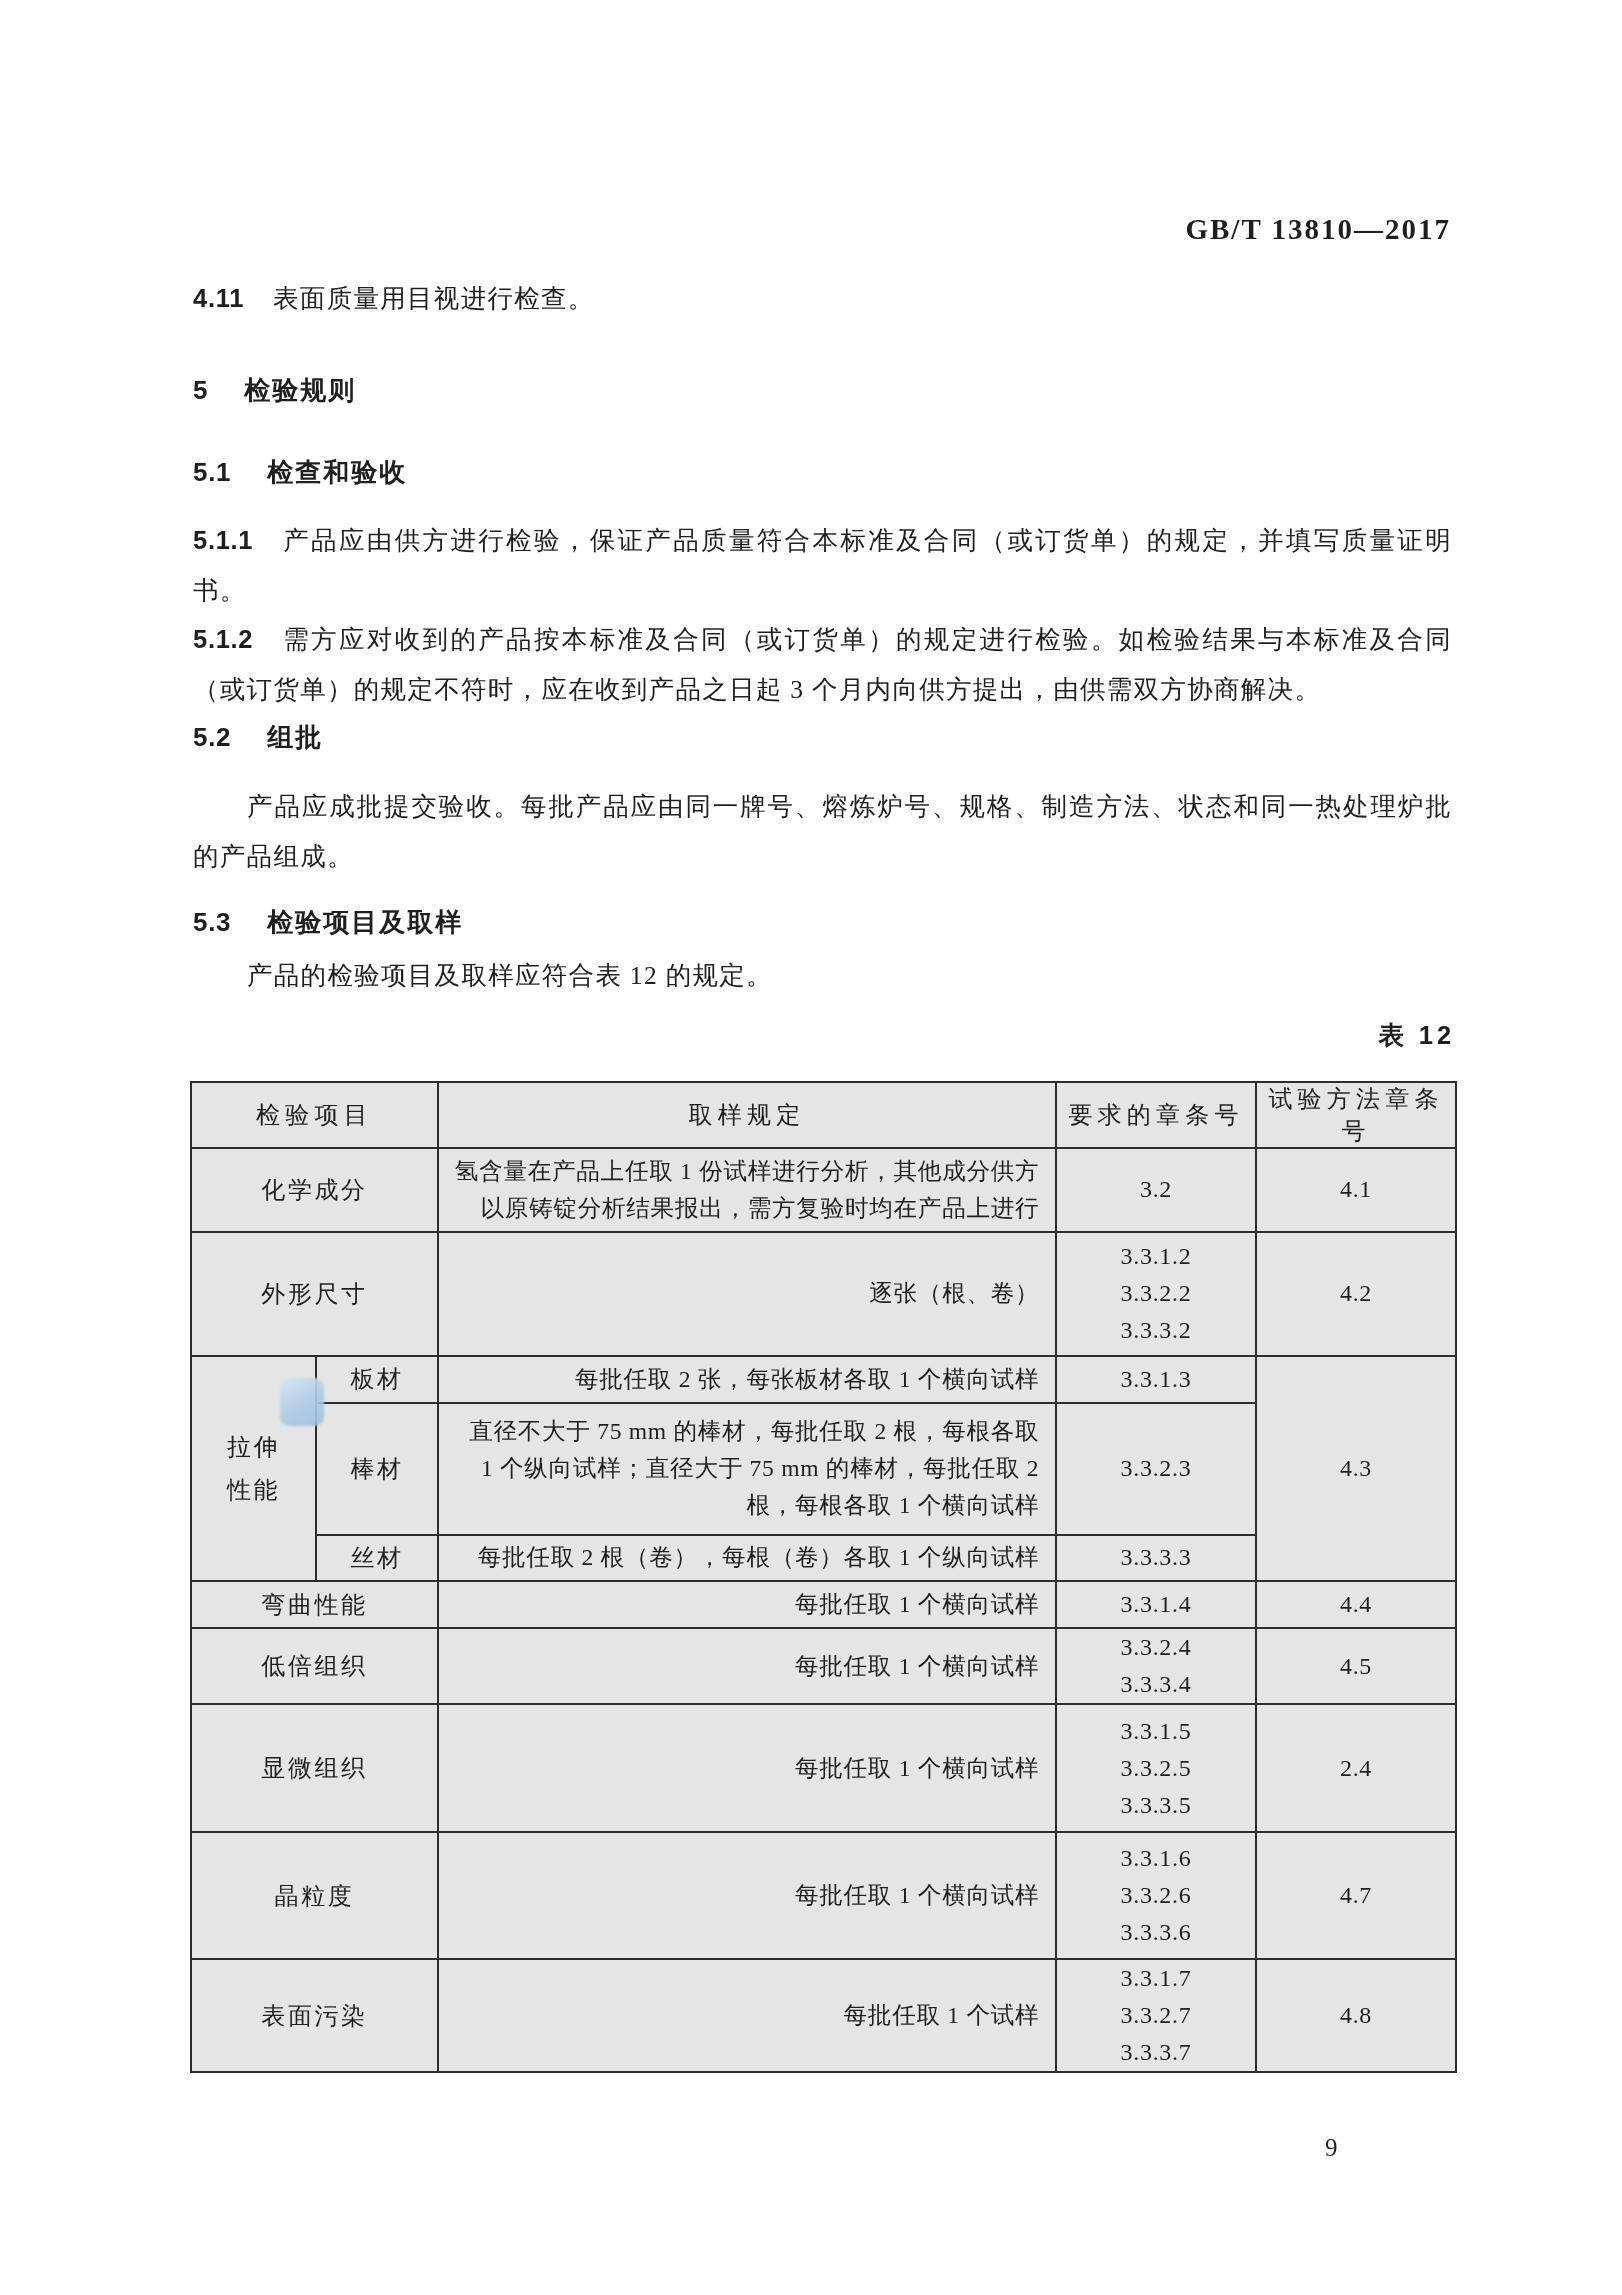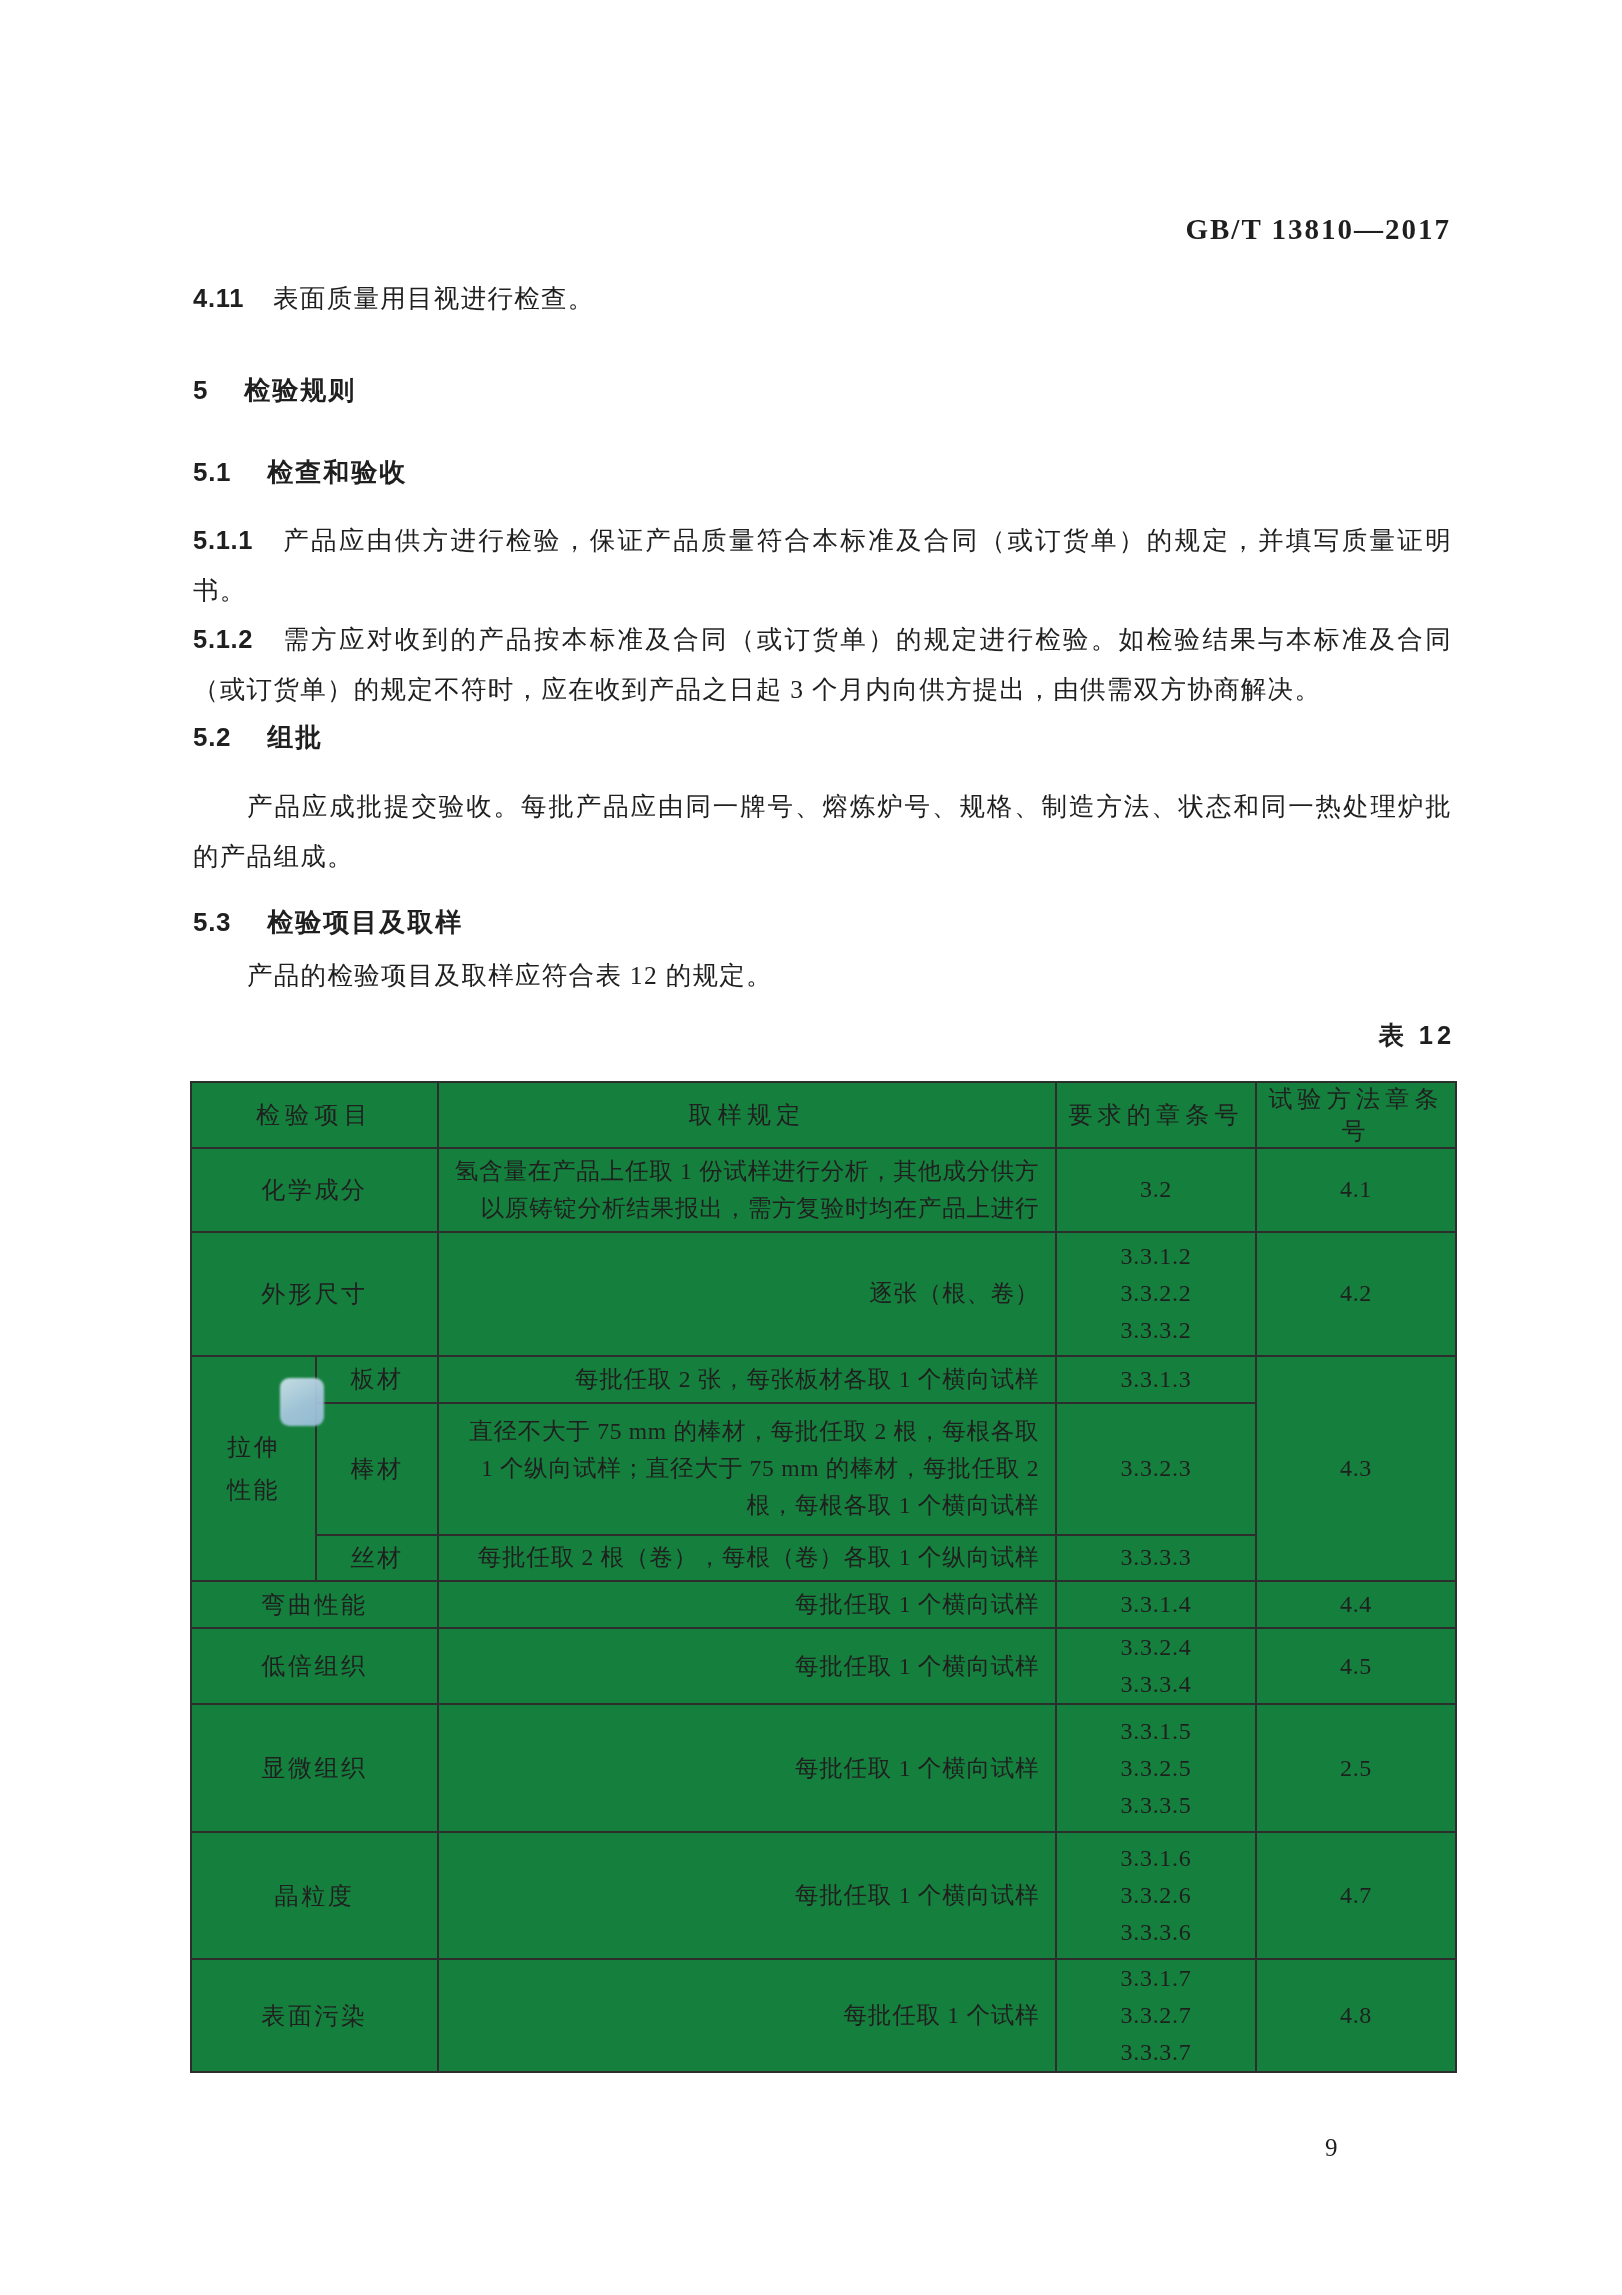--- a/index.html
+++ b/index.html
@@ -72,21 +72,21 @@
     font-size: 25.5px; letter-spacing: 3.9px;
   }
 
   
   .tbl {
     position: absolute;
     left: 190px; top: 1081px;
     width: 1265px;
     border-collapse: collapse;
     table-layout: fixed;
-    background: #15803d;
+    background: #e5e5e5;
     border: 2.6px solid #2d2d2d;
   }
   .tbl td {
     border: 2px solid #2d2d2d;
     vertical-align: middle;
     font-size: 24px;
     color: #1f1f1f;
     padding: 0;
   }
   td.item {
@@ -270,21 +270,21 @@
       </tr>
 
       <tr class="r8">
         <td colspan="2" class="item">显微组织</td>
         <td class="samp">每批任取 1 个横向试样</td>
         <td class="num-cell">
           <div class="req-line">3.3.1.5</div>
           <div class="req-line">3.3.2.5</div>
           <div class="req-line">3.3.3.5</div>
         </td>
-        <td class="num-cell">2.5</td>
+        <td class="num-cell">2.4</td>
       </tr>
 
       <tr class="r9">
         <td colspan="2" class="item">晶粒度</td>
         <td class="samp">每批任取 1 个横向试样</td>
         <td class="num-cell">
           <div class="req-line">3.3.1.6</div>
           <div class="req-line">3.3.2.6</div>
           <div class="req-line">3.3.3.6</div>
         </td>

